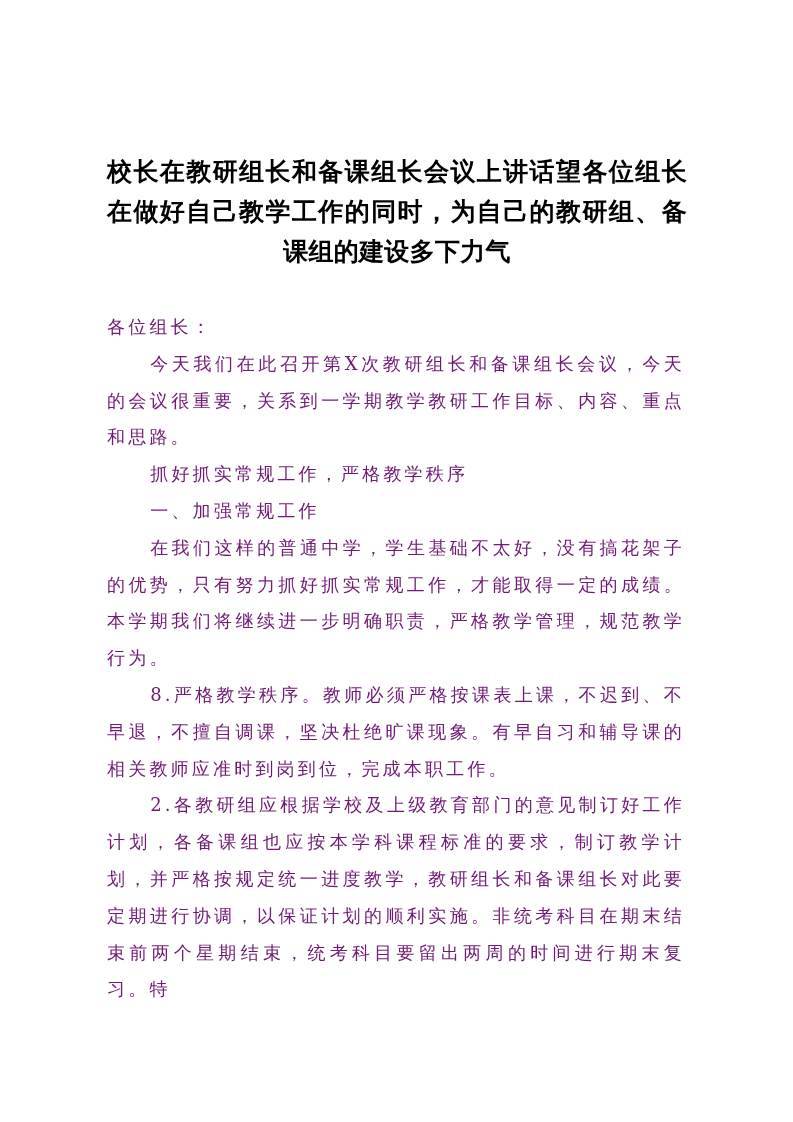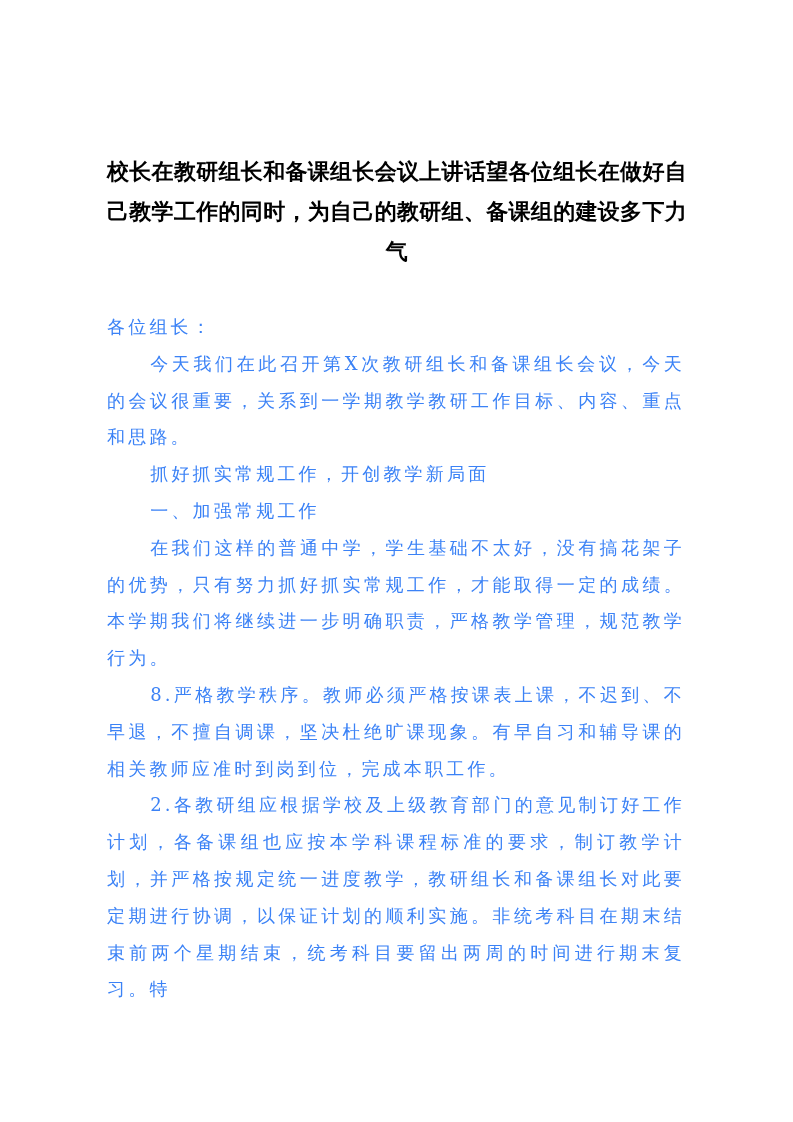--- a/index.html
+++ b/index.html
@@ -5,49 +5,49 @@
     html, body { margin: 0; padding: 0; background: #ffffff; }
     body { width: 793px; height: 1122px; position: relative; overflow: hidden; }
     .page { position: absolute; left: 0; top: 0; width: 793px; height: 1122px; background: #fff; }
     .title {
       position: absolute;
       left: 107px;
       top: 152px;
       width: 580px;
       font-family: "DejaVu Sans", "Liberation Sans", sans-serif;
       font-weight: bold;
-      font-size: 22px;
+      font-size: 25px;
       line-height: 40px;
       color: #000;
       text-align: justify;
       text-align-last: center;
       letter-spacing: 0.3px;
     }
     .body {
       position: absolute;
       left: 107px;
       top: 309px;
       width: 578px;
       font-family: "DejaVu Serif", "Liberation Serif", serif;
       font-size: 18px;
       line-height: 36.8px;
-      color: #3b82f6;
+      color: #701a75;
       letter-spacing: 3.2px;
     }
     .body p { margin: 0; text-align: justify; }
     .body p.indent { text-indent: 2.4em; }
   </style>
 </head>
 <body>
 
 <div class="page">
   <div class="title">校长在教研组长和备课组长会议上讲话望各位组长在做好自己教学工作的同时，为自己的教研组、备课组的建设多下力气</div>
 
   <div class="body">
     <p>各位组长：</p>
     <p class="indent">今天我们在此召开第X次教研组长和备课组长会议，今天的会议很重要，关系到一学期教学教研工作目标、内容、重点和思路。</p>
-    <p class="indent">抓好抓实常规工作，开创教学新局面</p>
+    <p class="indent">抓好抓实常规工作，严格教学秩序</p>
     <p class="indent">一、加强常规工作</p>
     <p class="indent">在我们这样的普通中学，学生基础不太好，没有搞花架子的优势，只有努力抓好抓实常规工作，才能取得一定的成绩。本学期我们将继续进一步明确职责，严格教学管理，规范教学行为。</p>
     <p class="indent">8.严格教学秩序。教师必须严格按课表上课，不迟到、不早退，不擅自调课，坚决杜绝旷课现象。有早自习和辅导课的相关教师应准时到岗到位，完成本职工作。</p>
     <p class="indent">2.各教研组应根据学校及上级教育部门的意见制订好工作计划，各备课组也应按本学科课程标准的要求，制订教学计划，并严格按规定统一进度教学，教研组长和备课组长对此要定期进行协调，以保证计划的顺利实施。非统考科目在期末结束前两个星期结束，统考科目要留出两周的时间进行期末复习。特</p>
   </div>
 </div>
 
 </body></html>

